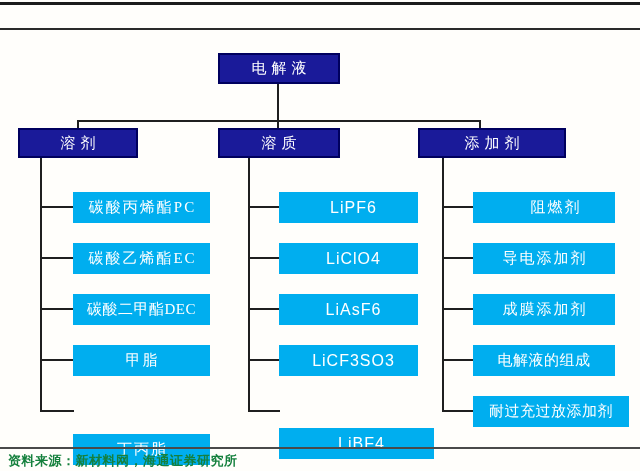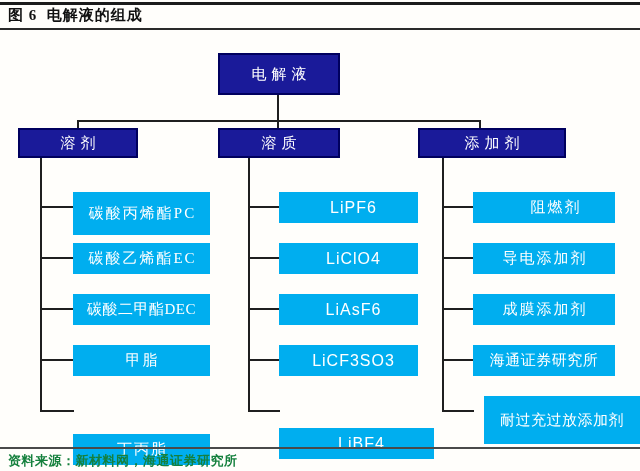--- a/index.html
+++ b/index.html
@@ -41,21 +41,20 @@
   .tight{letter-spacing:0.5px; padding-left:0;}
   .line{position:absolute; background:var(--line);}
   .v{width:2px;} .h{height:2px;}
 </style>
 </head>
 <body>
 
 <div class="page">
 
   <div class="rule rule-top"></div>
-  <div class="title">图 6  电解液的组成</div>
   <div class="rule rule-title"></div>
 
   <div>
 
     <div class="line v" style="left:277px; top:84px; height:46px;"></div>
     <div class="line h" style="left:77px; top:120px; width:404px;"></div>
     <div class="line v" style="left:77px; top:120px; height:10px;"></div>
     <div class="line v" style="left:479px; top:120px; height:10px;"></div>
 
     <div class="line v" style="left:40px; top:157px; height:255px;"></div>
@@ -72,41 +71,41 @@
     <div class="line h" style="left:248px; top:359px; width:32px;"></div>
     <div class="line h" style="left:248px; top:410px; width:32px;"></div>
 
     <div class="line v" style="left:442px; top:157px; height:255px;"></div>
     <div class="line h" style="left:442px; top:206px; width:32px;"></div>
     <div class="line h" style="left:442px; top:257px; width:32px;"></div>
     <div class="line h" style="left:442px; top:308px; width:32px;"></div>
     <div class="line h" style="left:442px; top:359px; width:32px;"></div>
     <div class="line h" style="left:442px; top:410px; width:32px;"></div>
 
-    <div class="node navy" style="left:218px; top:53px; width:122px; height:42px;">电解液</div>
+    <div class="node navy" style="left:218px; top:53px; width:122px; height:31px;">电解液</div>
 
     <div class="node navy" style="left:18px; top:128px; width:120px; height:30px;">溶剂</div>
     <div class="node navy" style="left:218px; top:128px; width:122px; height:30px;">溶质</div>
     <div class="node navy" style="left:418px; top:128px; width:148px; height:30px;">添加剂</div>
 
-    <div class="node cyan" style="left:73px; top:192px; width:137px; height:43px;">碳酸丙烯酯PC</div>
+    <div class="node cyan" style="left:73px; top:192px; width:137px; height:31px;">碳酸丙烯酯PC</div>
     <div class="node cyan" style="left:73px; top:243px; width:137px; height:31px;">碳酸乙烯酯EC</div>
     <div class="node cyan tight" style="left:73px; top:294px; width:137px; height:31px;">碳酸二甲酯DEC</div>
     <div class="node cyan" style="left:73px; top:345px; width:137px; height:31px;">甲脂</div>
     <div class="node cyan" style="left:73px; top:396px; width:137px; height:31px;margin-top:38px;">丁丙脂</div>
 
     <div class="node cyan latin" style="left:279px; top:192px; width:139px; height:31px;">LiPF6</div>
     <div class="node cyan latin" style="left:279px; top:243px; width:139px; height:31px;">LiClO4</div>
     <div class="node cyan latin" style="left:279px; top:294px; width:139px; height:31px;">LiAsF6</div>
     <div class="node cyan latin" style="left:279px; top:345px; width:139px; height:31px;">LiCF3SO3</div>
     <div class="node cyan latin" style="left:279px; top:396px; width:155px; height:31px;margin-top:32px;">LiBF4</div>
 
     <div class="node cyan" style="left:473px; top:192px; width:142px; height:31px;padding-left:24px;">阻燃剂</div>
     <div class="node cyan" style="left:473px; top:243px; width:142px; height:31px;">导电添加剂</div>
     <div class="node cyan" style="left:473px; top:294px; width:142px; height:31px;">成膜添加剂</div>
-    <div class="node cyan tight" style="left:473px; top:345px; width:142px; height:31px;">海通证券研究所</div>
-    <div class="node cyan tight" style="left:473px; top:396px; width:156px; height:48px;margin-left:11px;">耐过充过放添加剂</div>
+    <div class="node cyan tight" style="left:473px; top:345px; width:142px; height:31px;">电解液的组成</div>
+    <div class="node cyan tight" style="left:473px; top:396px; width:156px; height:31px;">耐过充过放添加剂</div>
   </div>
 
   <div class="rule rule-footer"></div>
   <div class="source">资料来源：新材料网，海通证券研究所</div>
 
 </div>
 
 </body></html>

